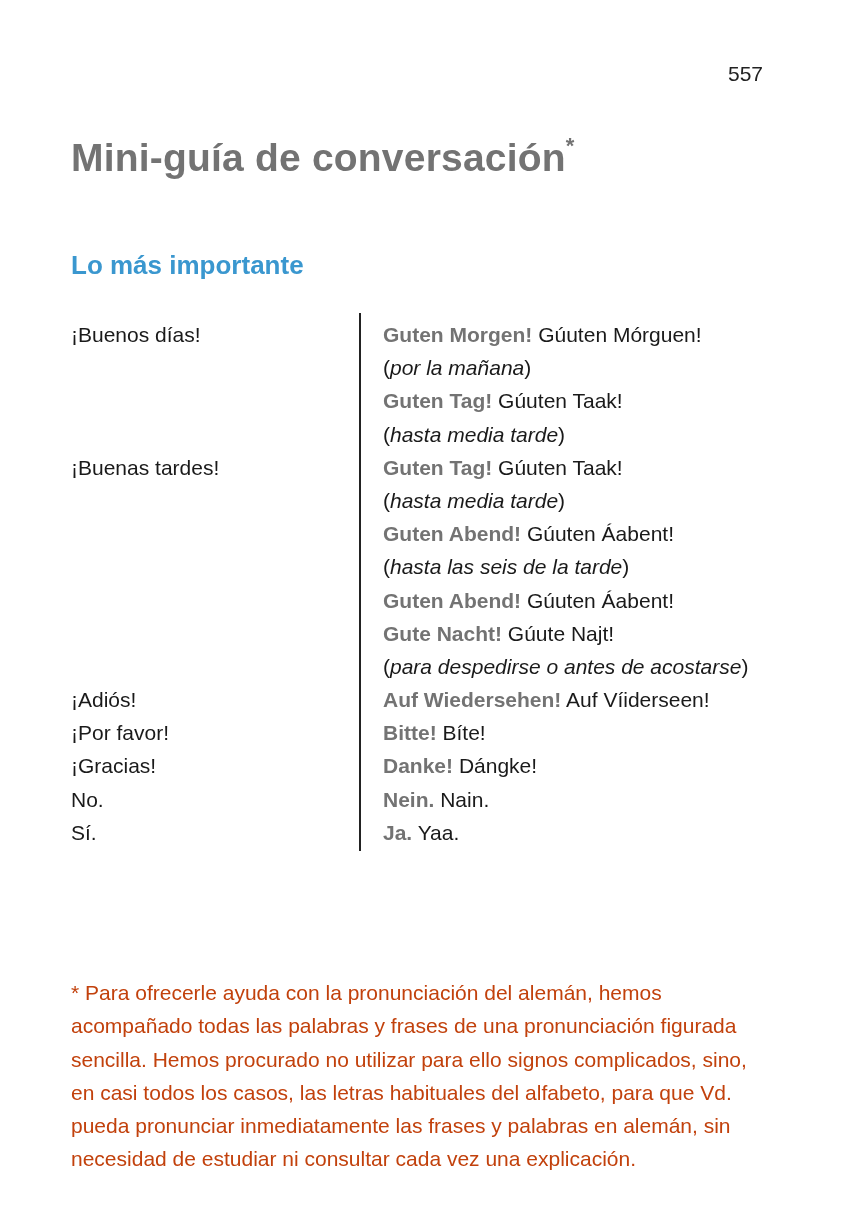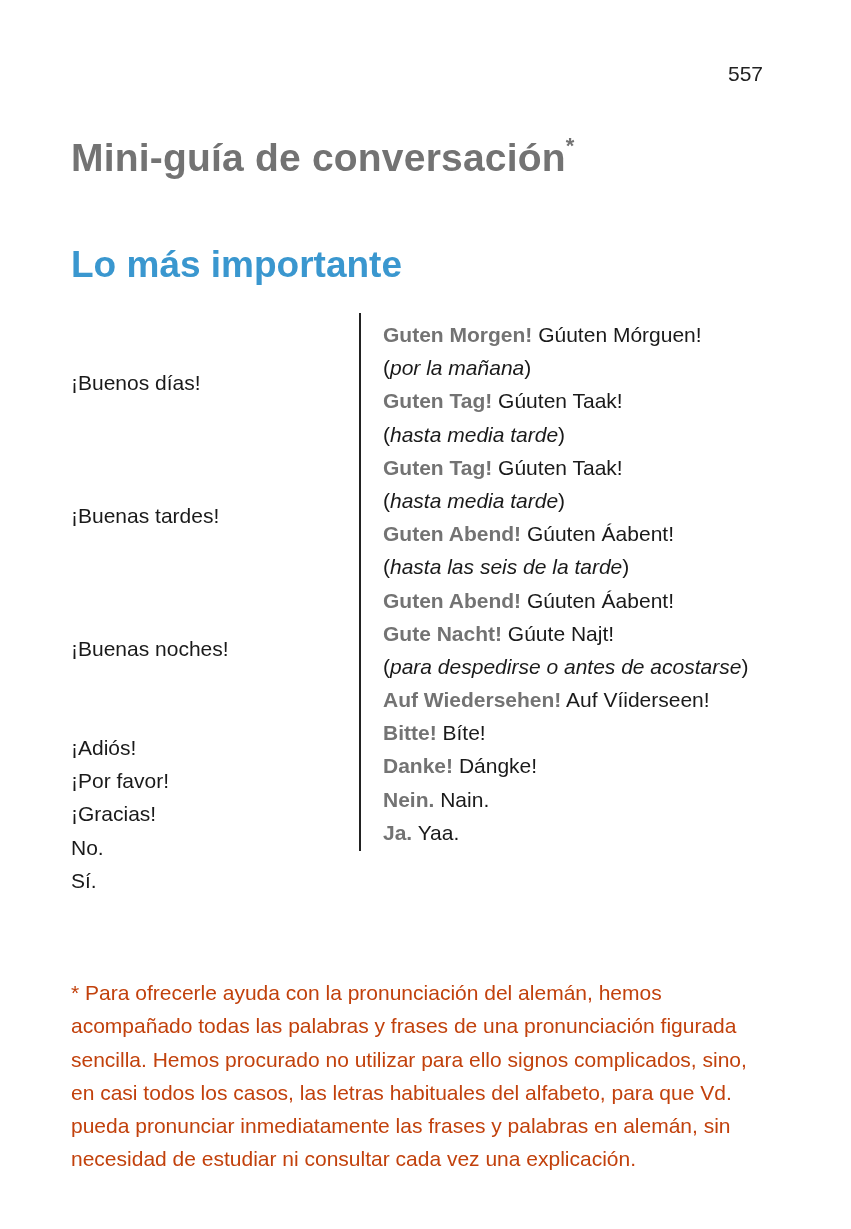--- a/index.html
+++ b/index.html
@@ -2,25 +2,25 @@
 <html><head>
 <meta charset="utf-8">
 <style>
   html, body { margin:0; padding:0; background:#ffffff; }
   body { width:851px; height:1229px; position:relative; overflow:hidden;
          font-family:"Liberation Sans", sans-serif; color:#1a1a1a; }
   .page-num { position:absolute; top:62px; right:88px; font-size:21px; color:#222; }
   .title { position:absolute; left:71px; top:136px; margin:0; font-size:39px; font-weight:bold;
            color:#737373; letter-spacing:0.2px; }
   .title sup { font-size:22px; position:relative; top:-4px; }
-  .subtitle { position:absolute; left:71px; top:244px; margin:0; font-size:37px; font-weight:bold; color:#3a97cf; }
+  .subtitle { position:absolute; left:71px; top:250px; margin:0; font-size:26px; font-weight:bold; color:#3a97cf; }
   .phrasebook { position:absolute; left:71px; top:318px; width:720px; }
   .divider { position:absolute; left:288px; top:-5px; width:1.5px; height:538px; background:#222; }
   .line { height:33.2px; line-height:33.2px; font-size:21px; white-space:nowrap; position:relative; }
-  .es { position:absolute; left:0;margin-top:48px; }
+  .es { position:absolute; left:0; }
   .de { position:absolute; left:312px; }
   .de b { color:#737373; font-weight:bold; }
   .note { font-style:italic; }
   .footnote { position:absolute; left:71px; top:955px; width:700px; font-size:21px; line-height:33.3px; color:#c2410c; }
 </style>
 </head>
 <body>
 
 <div class="page-num">557</div>
 
@@ -55,21 +55,20 @@
   </div>
 
   <div class="line">
     <span class="de"><b>Guten Abend!</b> <span>Gúuten Áabent!</span></span>
   </div>
   <div class="line">
     <span class="de">(<span class="note">hasta las seis de la tarde</span>)</span>
   </div>
 
   <div class="line">
-    <span class="es">¡Buenas noches!</span>
     <span class="de"><b>Guten Abend!</b> <span>Gúuten Áabent!</span></span>
   </div>
 
   <div class="line">
     <span class="de"><b>Gute Nacht!</b> <span>Gúute Najt!</span></span>
   </div>
   <div class="line">
     <span class="de">(<span class="note">para despedirse o antes de acostarse</span>)</span>
   </div>
 

